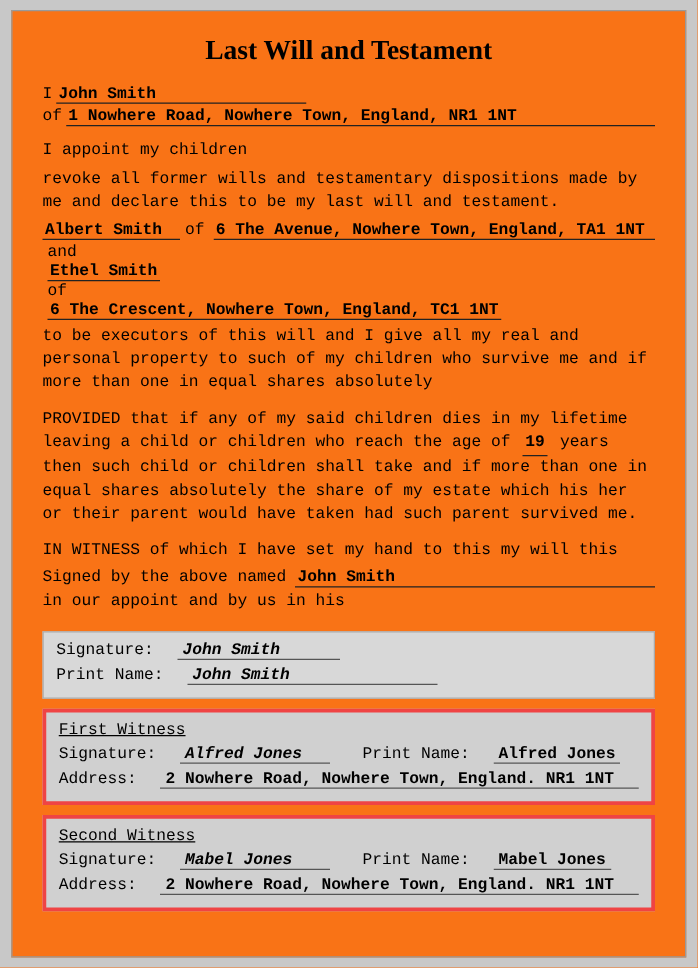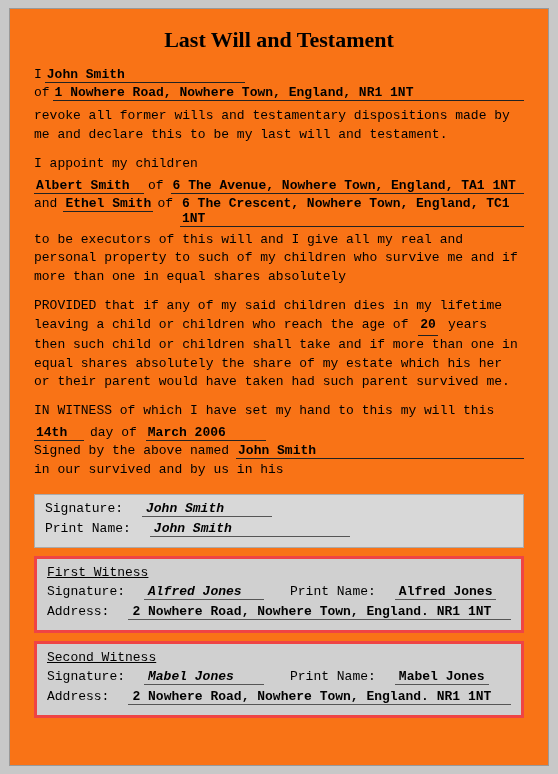--- a/index.html
+++ b/index.html
@@ -115,59 +115,54 @@
   <div class="line">
     <span class="label">I</span>
     <span class="underlined" style="min-width:200px;">John Smith</span>
   </div>
 
   <div class="line" style="margin-bottom:6px;">
     <span class="label">of</span>
     <span class="underlined-long">1 Nowhere Road, Nowhere Town, England, NR1 1NT</span>
   </div>
 
+  <div class="paragraph section-gap">I appoint my children</div>
+
   <div class="paragraph">revoke all former wills and testamentary dispositions made by me and declare this to be my last will and testament.</div>
-
-  <div class="paragraph section-gap">I appoint my children</div>
 
   <div class="line">
     <span class="underlined" style="min-width:110px;">Albert Smith</span>
     <span class="label" style="margin-left:4px;">of</span>
     <span class="underlined-long" style="margin-left:4px;">6 The Avenue, Nowhere Town, England, TA1 1NT</span>
   </div>
 
-  <div class="line" style="margin-bottom:4px;">
+  <div class="line" style="margin-bottom:4px;flex-direction:column;">
     <span class="label">and</span>
     <span class="underlined" style="min-width:90px; margin-left:3px;">Ethel Smith</span>
     <span class="label" style="margin-left:4px;">of</span>
     <span class="underlined-long" style="margin-left:4px;">6 The Crescent, Nowhere Town, England, TC1 1NT</span>
   </div>
 
   <div class="paragraph">to be executors of this will and I give all my real and personal property to such of my children who survive me and if more than one in equal shares absolutely</div>
 
   <div class="paragraph section-gap">
     <span>PROVIDED that if any of my said children dies in my lifetime leaving a child or children who reach the age of</span>
-    <span class="underlined" style="min-width:20px; margin:0 2px;">20</span>
+    <span class="underlined" style="min-width:20px; margin:0 2px;">19</span>
     <span>years then such child or children shall take and if more than one in equal shares absolutely the share of my estate which his her or their parent would have taken had such parent survived me.</span>
   </div>
 
   <div class="paragraph section-gap">IN WITNESS of which I have set my hand to this my will this</div>
 
-  <div class="line" style="margin-bottom:2px;">
-    <span class="underlined" style="min-width:50px;">14th</span>
-    <span class="label" style="margin-left:6px;">day of</span>
-    <span class="underlined" style="min-width:120px; margin-left:6px;">March 2006</span>
-  </div>
 
   <div class="line" style="margin-bottom:2px;">
     <span class="label">Signed by the above named</span>
     <span class="underlined-long" style="margin-left:4px;">John Smith</span>
   </div>
 
-  <div class="paragraph">in our survived and by us in his</div>
+  <div class="paragraph">in our appoint and by us in his</div>
 
   <div class="gray-section">
     <div class="sig-row">
       <span class="label">Signature:</span>
       <span class="sig-field" style="font-style:italic; min-width:130px;">John Smith</span>
     </div>
     <div class="sig-row">
       <span class="label">Print Name:</span>
       <span class="sig-field" style="min-width:200px;">John Smith</span>
     </div>

